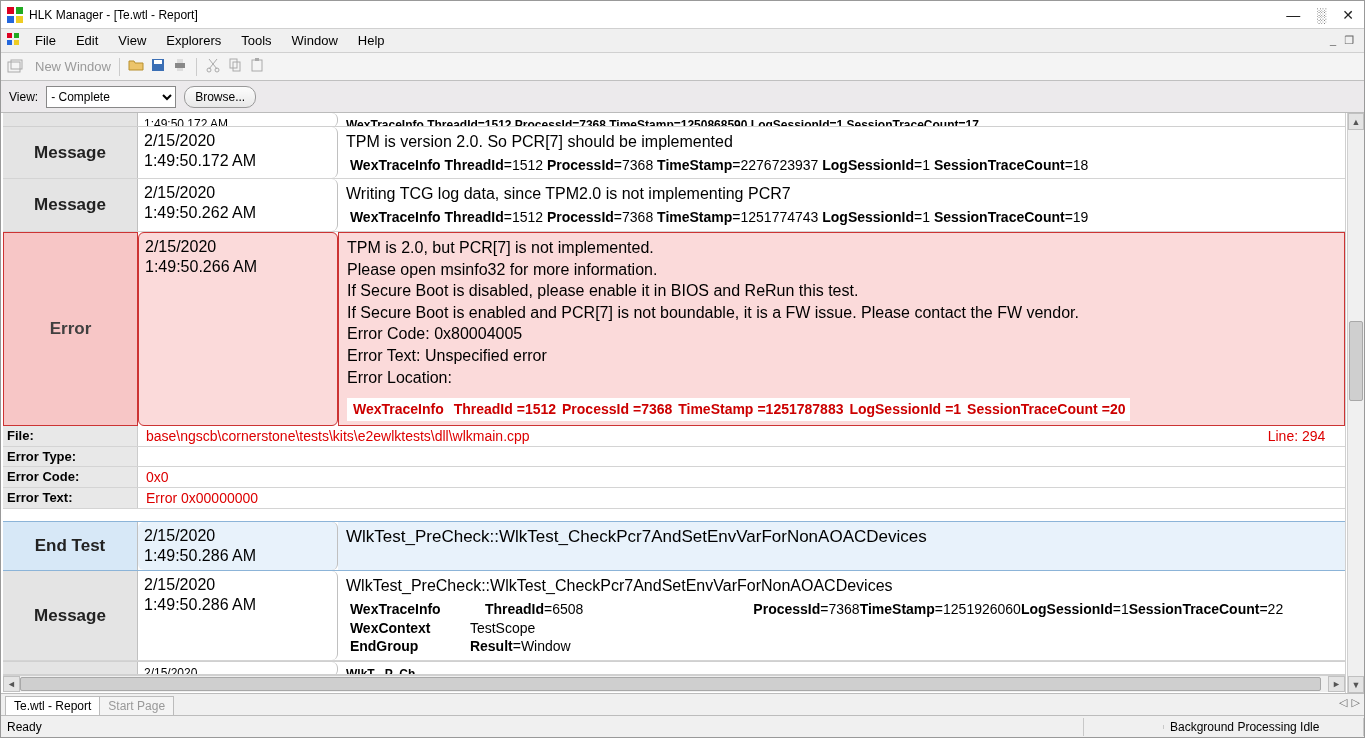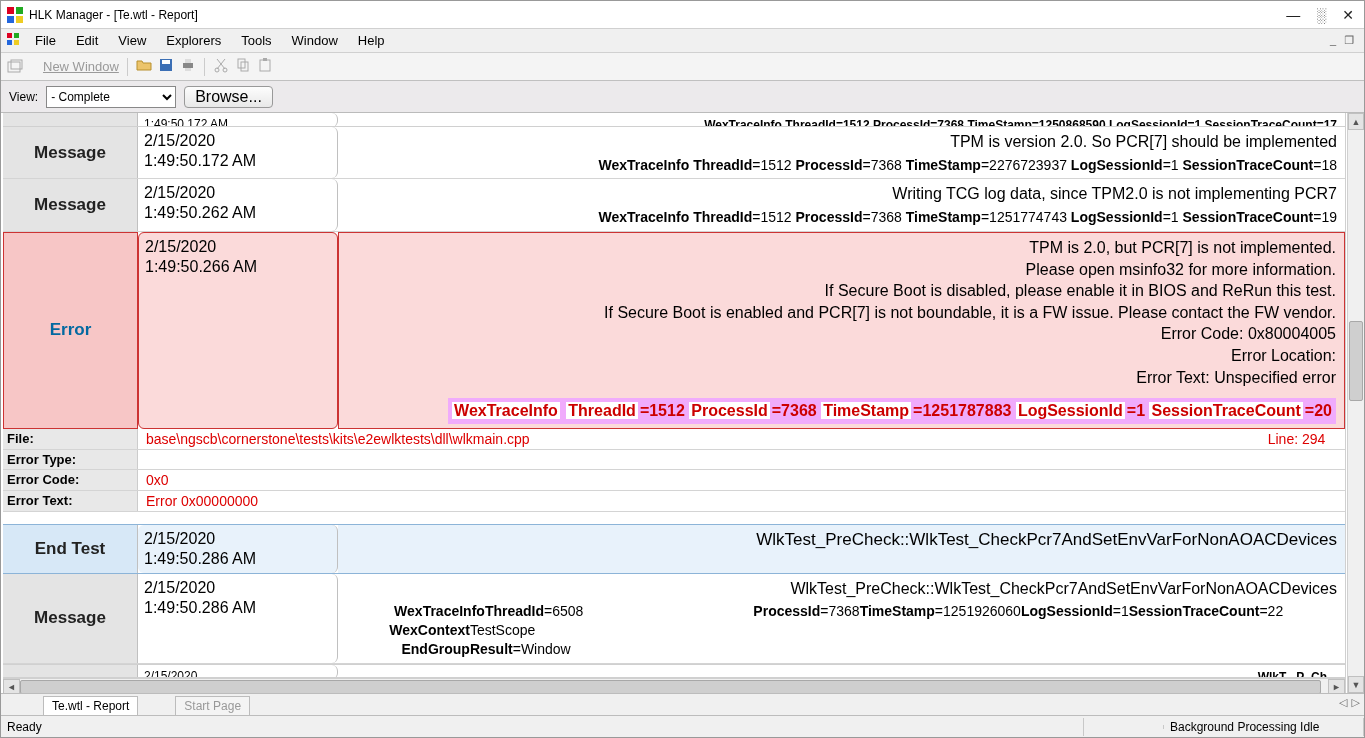--- a/index.html
+++ b/index.html
@@ -15,53 +15,53 @@
   .menubar .spacer { flex:1; }
   .mdi-controls { display:flex; gap:4px; padding-right:4px; }
   .mdi-controls span { font-size:11px; color:#666; padding:0 2px; }
   .toolbar { height: 28px; display: flex; align-items: center; padding: 0 6px; gap: 6px; background: #f4f4f4; border-bottom: 1px solid #c0c0c0; }
   .toolbar .disabled { color: #9a9a9a; }
   .toolbar .sep { width:1px; height:18px; background:#ccc; margin:0 2px; }
   .toolbar svg { width:16px; height:16px; }
   .filterbar { height: 32px; display: flex; align-items: center; padding: 4px 8px; gap: 8px; background: #eceaec; border-bottom: 1px solid #bbb; }
   .filterbar label { font-size: 12px; }
   .filterbar select { width: 130px; height: 22px; font-size:12px; border:1px solid #888; background:#fff; }
-  .filterbar button { height: 22px; padding: 0 10px; font-size:16px; background:linear-gradient(#fdfdfd,#e8e8e8); border:1px solid #999; border-radius:4px; }
+  .filterbar button { height: 22px; padding: 0 10px; font-size:12px; background:linear-gradient(#fdfdfd,#e8e8e8); border:1px solid #999; border-radius:10px; }
   .content { flex:1; overflow:hidden; background:#fff; position:relative; }
   .scroll-inner { position:absolute; left:2px; right:18px; top:0; bottom:0; overflow:hidden; border-right:1px solid #d0d0d0;}
   .vscroll { position:absolute; right:0; top:0; width:17px; height:100%; background:#f0f0f0; border-left:1px solid #d0d0d0;}
   .vscroll .arrow { height:17px; background:#e4e4e4; border:1px solid #c0c0c0; display:flex; align-items:center; justify-content:center; font-size:9px; color:#555;}
   .vscroll .track { position:absolute; top:17px; bottom:17px; left:0; right:0;}
   .vscroll .thumb { position:absolute; left:1px; right:1px; top:35%; height:80px; background:#cfcfcf; border:1px solid #a8a8a8; border-radius:2px;}
   .vscroll .arrow.bot { position:absolute; bottom:0; width:100%; }
   .row { display:flex; border-bottom:1px solid #d4d4d4; }
   .cell-type { width:135px; min-width:135px; border-right:1px solid #c0c0c0; background:#e4e4e4; display:flex; align-items:center; justify-content:center; font-weight:700; font-size:17px; color:#222; }
   .cell-time { width:200px; min-width:200px; border-right:1px solid #c0c0c0; padding:4px 6px; font-size:16px; line-height:1.25; background:#fff;border-radius:6px; }
-  .cell-body { flex:1; padding:4px 8px; font-size:16px; line-height:1.35; background:#fff;text-align:right; }
+  .cell-body { flex:1; padding:4px 8px; font-size:16px; line-height:1.35; background:#fff; }
   .trace-line { font-size:14px; margin-top:3px; }
   .trace-line b { font-weight:700; }
-  .row.error .cell-type { background:#f7c6c6; color:#0369a1; border:1px solid #c33; }
+  .row.error .cell-type { background:#f7c6c6; color:#404040; border:1px solid #c33; }
   .row.error .cell-time { background:#fbdada; border:1px solid #c33; }
   .row.error .cell-body { background:#fbdada; border:1px solid #c33; }
   .row.error { border-bottom:none; }
-  .error-trace { font-size:16px; color:#c00; font-weight:700; background:#f0abfc; padding:2px 4px; margin-top:10px; display:inline-block;}
+  .error-trace { font-size:14px; color:#c00; font-weight:700; background:#ffffff; padding:2px 4px; margin-top:10px; display:inline-block;}
   .error-trace span.seg { background:#fff; padding:0 2px; margin-right:2px; }
   .meta-label { width:135px; min-width:135px; padding:2px 4px; font-weight:700; font-size:13px; background:#e8e8e8; border-right:1px solid #ccc;}
   .meta-value { flex:1; padding:2px 8px; font-size:14px; }
   .red { color:#d00; }
   .row.endtest .cell-type { background:#d7e8f7; font-size:17px; }
   .row.endtest .cell-time { background:#e8f2fb; }
   .row.endtest .cell-body { background:#e8f2fb; font-size:17px; }
   .row.endtest { border-top:1px solid #8cb4d8; border-bottom:1px solid #8cb4d8;margin-top:12px; }
   .result-fail { font-weight:700; color:#d00; }
   .trace-table { margin-top:3px; font-size:14px; }
   .trace-table .tr { display:flex; }
   .trace-table .k { font-weight:700; width:120px; }
   .tabs { height:22px; display:flex; align-items:flex-end; background:#f0f0f0; border-top:1px solid #bcbcbc; padding:0 4px; position:relative;}
-  .tabs .tab { padding:2px 8px; font-size:12px; border:1px solid #bcbcbc; border-bottom:none; background:#fff; margin-right:-1px;margin-left:38px; }
+  .tabs .tab { padding:2px 8px; font-size:12px; border:1px solid #bcbcbc; border-bottom:none; background:#fff; margin-right:-1px; }
   .tabs .tab.inactive { color:#999; background:#f4f4f4; }
   .tabs .nav { position:absolute; right:4px; top:2px; font-size:11px; color:#666; display:flex; gap:4px;}
   .statusbar { height:22px; display:flex; align-items:center; background:#f0f0f0; border-top:1px solid #bcbcbc; font-size:12px; }
   .statusbar .seg { padding:2px 6px; border-right:1px solid #c8c8c8; }
   .statusbar .seg.grow { flex:1; }
   .line-right { float:right; }
   .partial-cut { height:14px; overflow:hidden; border-bottom:1px solid #d0d0d0;}
   .partial-cut .cell-type { height:14px; }
   .partial-cut .cell-time { height:14px; font-size:12px; }
   .partial-cut .cell-body { height:14px; font-size:12px; font-weight:700;}
@@ -108,21 +108,21 @@
   <span class="menu-item">Window</span>
   <span class="menu-item">Help</span>
   <span class="spacer"></span>
   <div class="mdi-controls">
     <span>_</span>
     <span>❐</span>
   </div>
 </div>
 
 <div class="toolbar">
-  <span class="disabled" style="display:flex;align-items:center;gap:20px;text-decoration:underline;">
+  <span class="disabled" style="display:flex;align-items:center;gap:12px;">
     <svg viewBox="0 0 16 16">
           <rect x="1" y="3" width="12" height="10" fill="none" stroke="#aaa"></rect>
           <rect x="4" y="1" width="11" height="9" fill="none" stroke="#aaa"></rect>
         </svg>
     <span>New Window</span>
   </span>
   <span class="sep"></span>
   <span><svg viewBox="0 0 16 16">
           <path d="M1 4h5l1 2h8v7H1z" fill="#ecc46b" stroke="#b8902e"></path>
         </svg></span>
@@ -195,22 +195,22 @@
       <div class="cell-time">
         <div>2/15/2020</div>
             <div>1:49:50.266 AM</div>
       </div>
       <div class="cell-body">
         <div>TPM is 2.0, but PCR[7] is not implemented.</div>
         <div>Please open msinfo32 for more information.</div>
         <div>If Secure Boot is disabled, please enable it in BIOS and ReRun this test.</div>
         <div>If Secure Boot is enabled and PCR[7] is not boundable, it is a FW issue. Please contact the FW vendor.</div>
         <div>Error Code: 0x80004005</div>
+        <div>Error Text: Unspecified error</div>
         <div>Error Location:</div>
-        <div>Error Text: Unspecified error</div>
         <div class="error-trace">
           <span class="seg"><span>WexTraceInfo</span></span>
           <span class="seg">ThreadId</span>=<span>1512</span>
           <span class="seg">ProcessId</span>=<span>7368</span>
           <span class="seg">TimeStamp</span>=<span>1251787883</span>
           <span class="seg">LogSessionId</span>=<span>1</span>
           <span class="seg">SessionTraceCount</span>=<span>20</span>
         </div>
       </div>
     </div>

